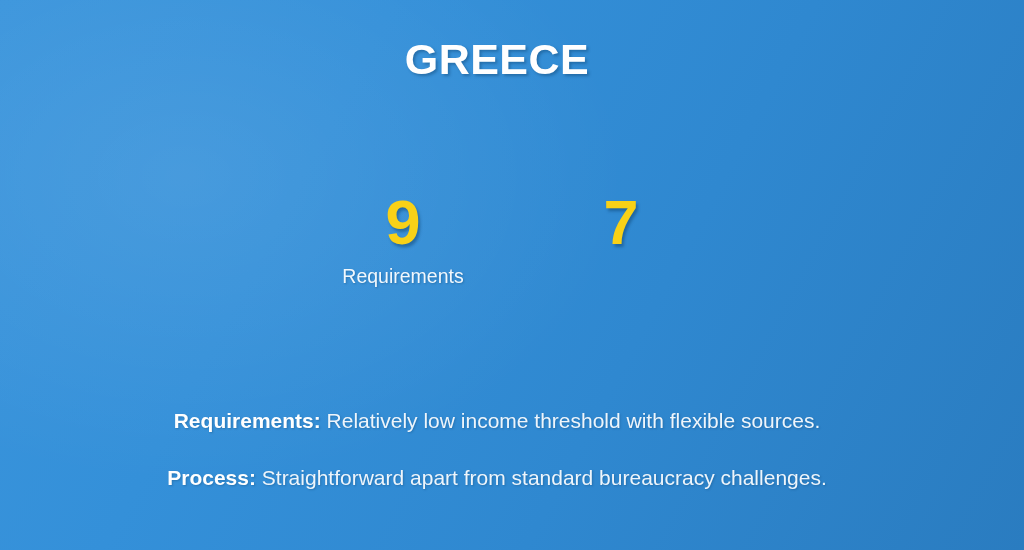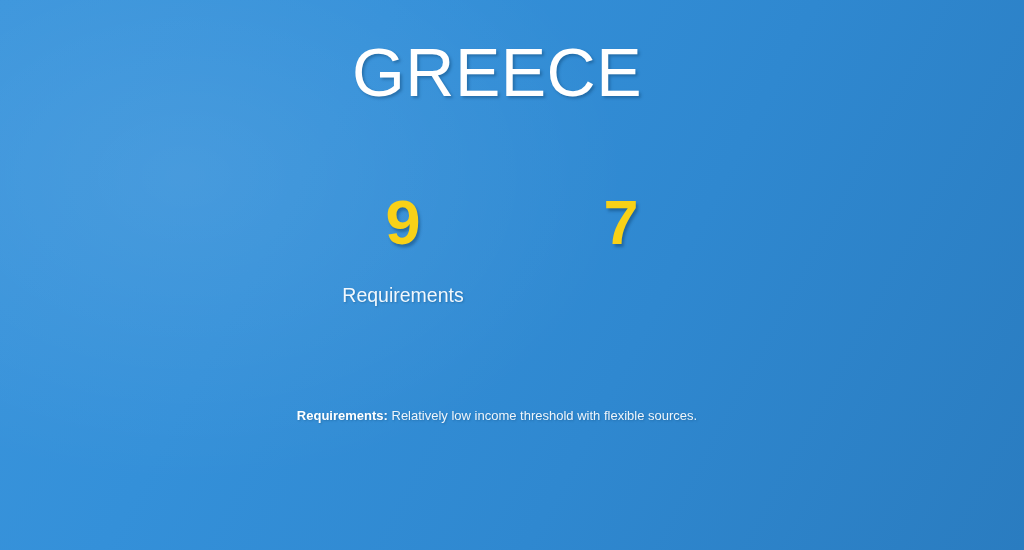--- a/index.html
+++ b/index.html
@@ -29,22 +29,22 @@
   
   .title-wrap {
     position: absolute;
     left: 0;
     right: 30px;
     top: 38px;
     text-align: center;
   }
   .title {
     display: inline-block;
-    font-size: 68px;
-    font-weight: normal;
+    font-size: 43px;
+    font-weight: bold;
     letter-spacing: 0.5px;
     color: #ffffff;
     line-height: 1;
     text-shadow: 2px 2px 3px rgba(11,60,102,0.40);
     text-align: center;
   }
 
   
   .stats {
     position: absolute;
@@ -60,38 +60,38 @@
     text-align: center;
   }
   .stat-value {
     font-size: 63px;
     font-weight: bold;
     line-height: 1.02;
     color: #f8d117;
     text-shadow: 2px 3px 3px rgba(10,55,95,0.42);
   }
   .stat-label {
-    margin-top: 30px;
+    margin-top: 11px;
     font-size: 19.5px;
     font-weight: normal;
     color: #f2f8fd;
     line-height: 1.2;
     text-shadow: 1px 1px 2px rgba(12,58,98,0.32);
   }
 
   
   .notes {
     position: absolute;
     top: 408px;
     left: 0;
     right: 30px;
     text-align: center;
   }
   .note-line {
-    font-size: 13px;
+    font-size: 21px;
     color: #eef5fb;
     line-height: 1.25;
     text-shadow: 1px 1px 2px rgba(12,58,98,0.30);
   }
   .note-line + .note-line { margin-top: 31px; }
   .note-label {
     font-weight: bold;
     color: #ffffff;
   }
   .note-text { font-weight: normal; }
@@ -117,16 +117,19 @@
     </div>
 
   </div>
 
   <div class="notes">
 
     <p class="note-line">
       <span class="note-label">Requirements:</span><span class="note-text"> Relatively low income threshold with flexible sources.</span>
     </p>
 
+    <p class="note-line">
+      <span class="note-label">Process:</span><span class="note-text"> Straightforward apart from standard bureaucracy challenges.</span>
+    </p>
 
   </div>
 
 </div>
 
 </body></html>

